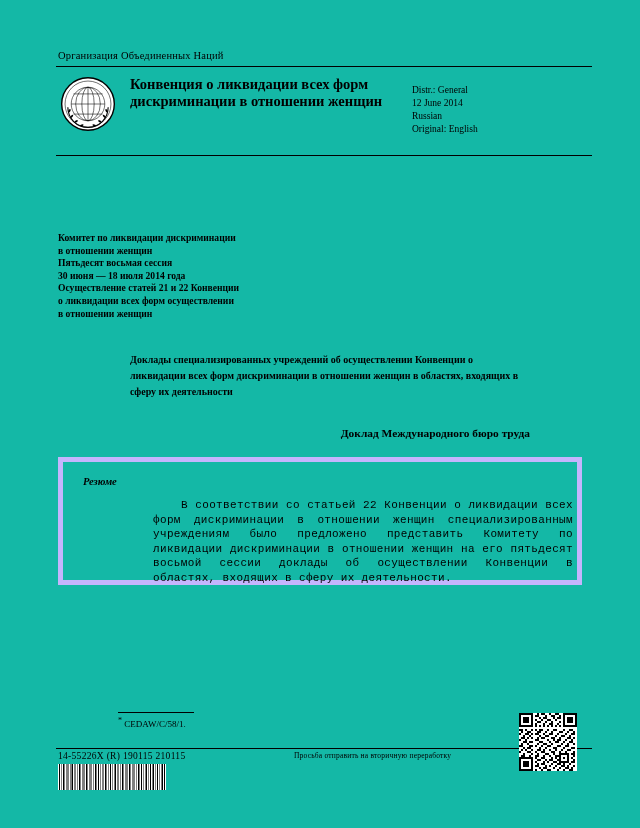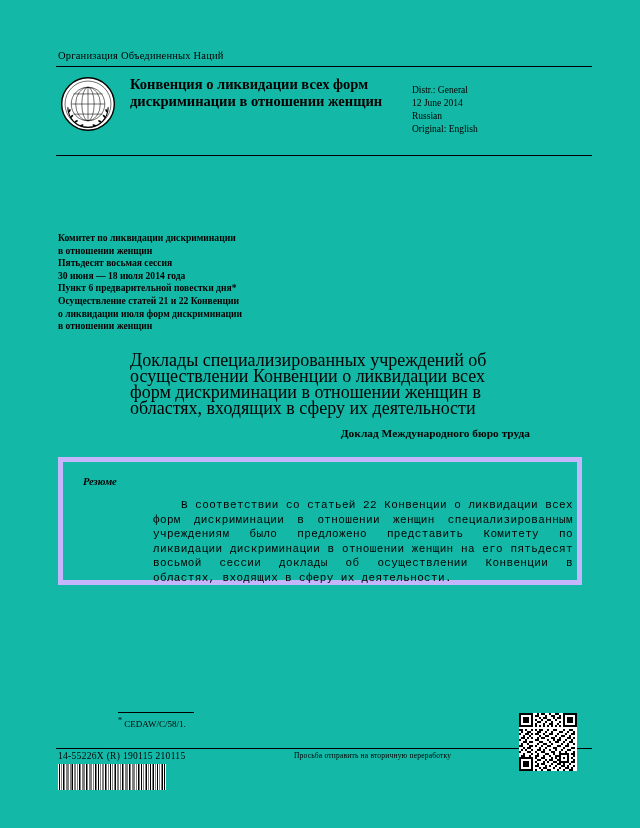--- a/index.html
+++ b/index.html
@@ -95,22 +95,22 @@
   #committee .plain {
     font-weight: bold;
   }
 
   
   #main-title {
     position: absolute;
     left: 130px;
     top: 352px;
     width: 400px;
-    font-weight: normal;
-    font-size: 18px;
+    font-weight: bold;
+    font-size: 10px;
     line-height: 16px;
   }
   #sub-title {
     position: absolute;
     left: 130px;
     top: 427px;
     width: 400px;
     font-weight: bold;
     font-size: 11.4px;
     text-align: right;
@@ -260,23 +260,22 @@
     <div>Original: English</div>
   </div>
 
   <div class="hdr-rule" id="hdr-bottom-rule"></div>
 
   <div id="committee">
     <div class="b">Комитет по ликвидации дискриминации</div>
     <div class="b">в отношении женщин</div>
     <div class="b">Пятьдесят восьмая сессия</div>
     <div class="plain">30 июня — 18 июля 2014 года</div>
-    <div class="plain"><span>Пункт 6 предварительной повестки дня</span><span>*</span></div>
     <div class="b">Осуществление статей 21 и 22 Конвенции</div>
-    <div class="b">о ликвидации июля форм дискриминации</div>
+    <div class="b">о ликвидации всех форм осуществлении</div>
     <div class="b">в отношении женщин</div>
   </div>
 
   <div id="main-title">Доклады специализированных учреждений об осуществлении Конвенции о ликвидации всех форм дискриминации в отношении женщин в областях, входящих в сферу их деятельности</div>
   <div id="sub-title">Доклад Международного бюро труда</div>
 
   <div id="summary-box">
     <div id="summary-label">Резюме</div>
     <div id="summary-body"><span class="indent"></span><span>В соответствии со статьей 22 Конвенции о ликвидации всех форм дискриминации в отношении женщин специализированным учреждениям было предложено представить Комитету по ликвидации дискриминации в отношении женщин на его пятьдесят восьмой сессии доклады об осуществлении Конвенции в областях, входящих в сферу их деятельности.</span></div>
   </div>

